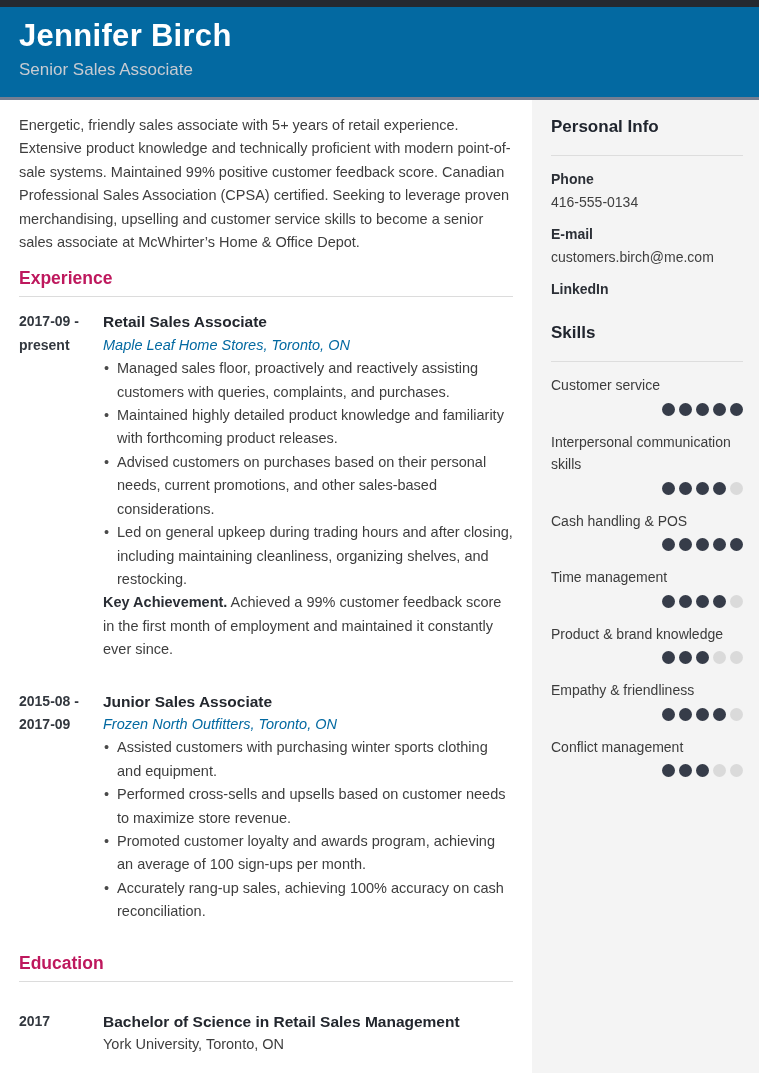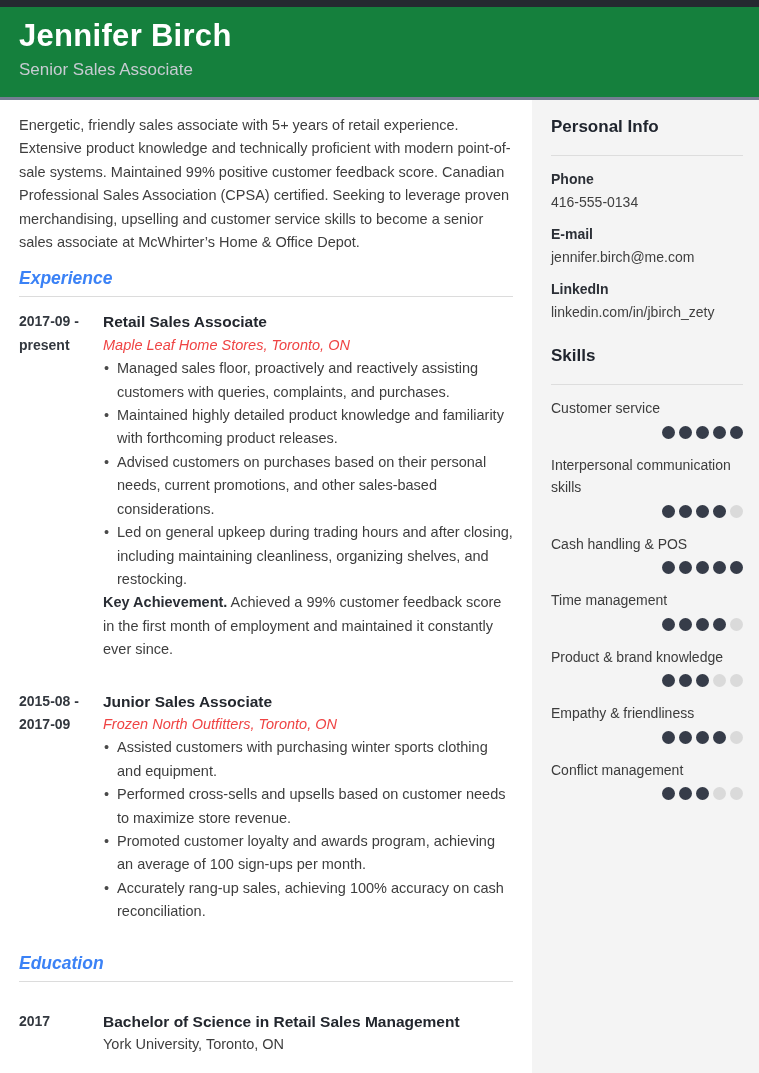--- a/index.html
+++ b/index.html
@@ -6,49 +6,49 @@
   html,body { background:#ffffff; }
   body {
     width:759px; height:1073px;
     font-family:"Liberation Sans", sans-serif;
     overflow:hidden;
   }
   .page { width:759px; height:1073px; position:relative; background:#fff; }
 
   
   .header {
-    height:100px; background:#15803d;
+    height:100px; background:#0369a1;
     border-top:7px solid #252930;
     border-bottom:3px solid #747e92;
     padding:12px 0 0 19px;
   }
   .header h1 { color:#ffffff; font-size:31px; line-height:34px; letter-spacing:.3px; font-weight:bold; }
   .header .subtitle { color:#c7cbd2; font-size:17px; margin-top:7px; }
 
   
   .body { display:flex; height:973px; }
   main { width:532px; padding:14px 19px 0 19px; }
   aside { width:227px; background:#f4f4f4; padding:17px 16px 0 19px; }
 
   
   .summary { font-size:14.5px; line-height:23.4px; color:#3e3e3e; }
 
   main h2 {
-    font-size:17.5px; font-weight:bold; color:#3b82f6;
+    font-size:17.5px; font-weight:bold; color:#be185d;
     margin-top:14px; padding-bottom:7px;
-    border-bottom:1px solid #dcdcdc; margin-bottom:13px;font-style:italic;
+    border-bottom:1px solid #dcdcdc; margin-bottom:13px;
   }
   section.mid h2 { margin-top:29px; }
 
   .entry { display:flex; margin-bottom:16px; }
   .entry:last-child { margin-bottom:10px;margin-top:28px; }
   .entry-date { width:84px; flex-shrink:0; font-weight:bold; font-size:14px; line-height:23.4px; color:#33383f; }
   .entry-body { flex:1; }
   .entry-title { font-weight:bold; font-size:15.5px; color:#23272e; line-height:23.4px; }
-  .entry-company { font-style:italic; font-size:14.5px; color:#ef4444; line-height:23.4px; }
+  .entry-company { font-style:italic; font-size:14.5px; color:#0369a1; line-height:23.4px; }
   ul.bullets { list-style:none; font-size:14.5px; color:#3e3e3e; line-height:23.4px; }
   ul.bullets li { padding-left:14px; position:relative; }
   ul.bullets li::before { content:"\2022"; position:absolute; left:1px; color:#4a4a4a; }
   .achievement { font-size:14.5px; color:#3e3e3e; line-height:23.4px; }
   .achievement .ach-label { font-weight:bold; color:#2a2e35; }
   .entry-school { font-size:14.5px; color:#3e3e3e; line-height:23.4px; }
 
   
   aside h2 {
     font-size:17px; font-weight:bold; color:#20252e;
@@ -138,25 +138,24 @@
 
     <aside>
       <div class="pi-block">
         <h2>Personal Info</h2>
         <div class="pi-item">
           <div class="pi-label">Phone</div>
           <div class="pi-value">416-555-0134</div>
         </div>
         <div class="pi-item">
           <div class="pi-label">E-mail</div>
-          <div class="pi-value">jennifer.birch@me.com</div>
+          <div class="pi-value">customers.birch@me.com</div>
         </div>
         <div class="pi-item">
           <div class="pi-label">LinkedIn</div>
-          <div class="pi-value">linkedin.com/in/jbirch_zety</div>
         </div>
       </div>
 
       <div class="skills-block">
         <h2>Skills</h2>
 
         <div class="skill">
           <div class="skill-name">Customer service</div>
           <div class="skill-dots">
               <span class="dot filled"></span>

